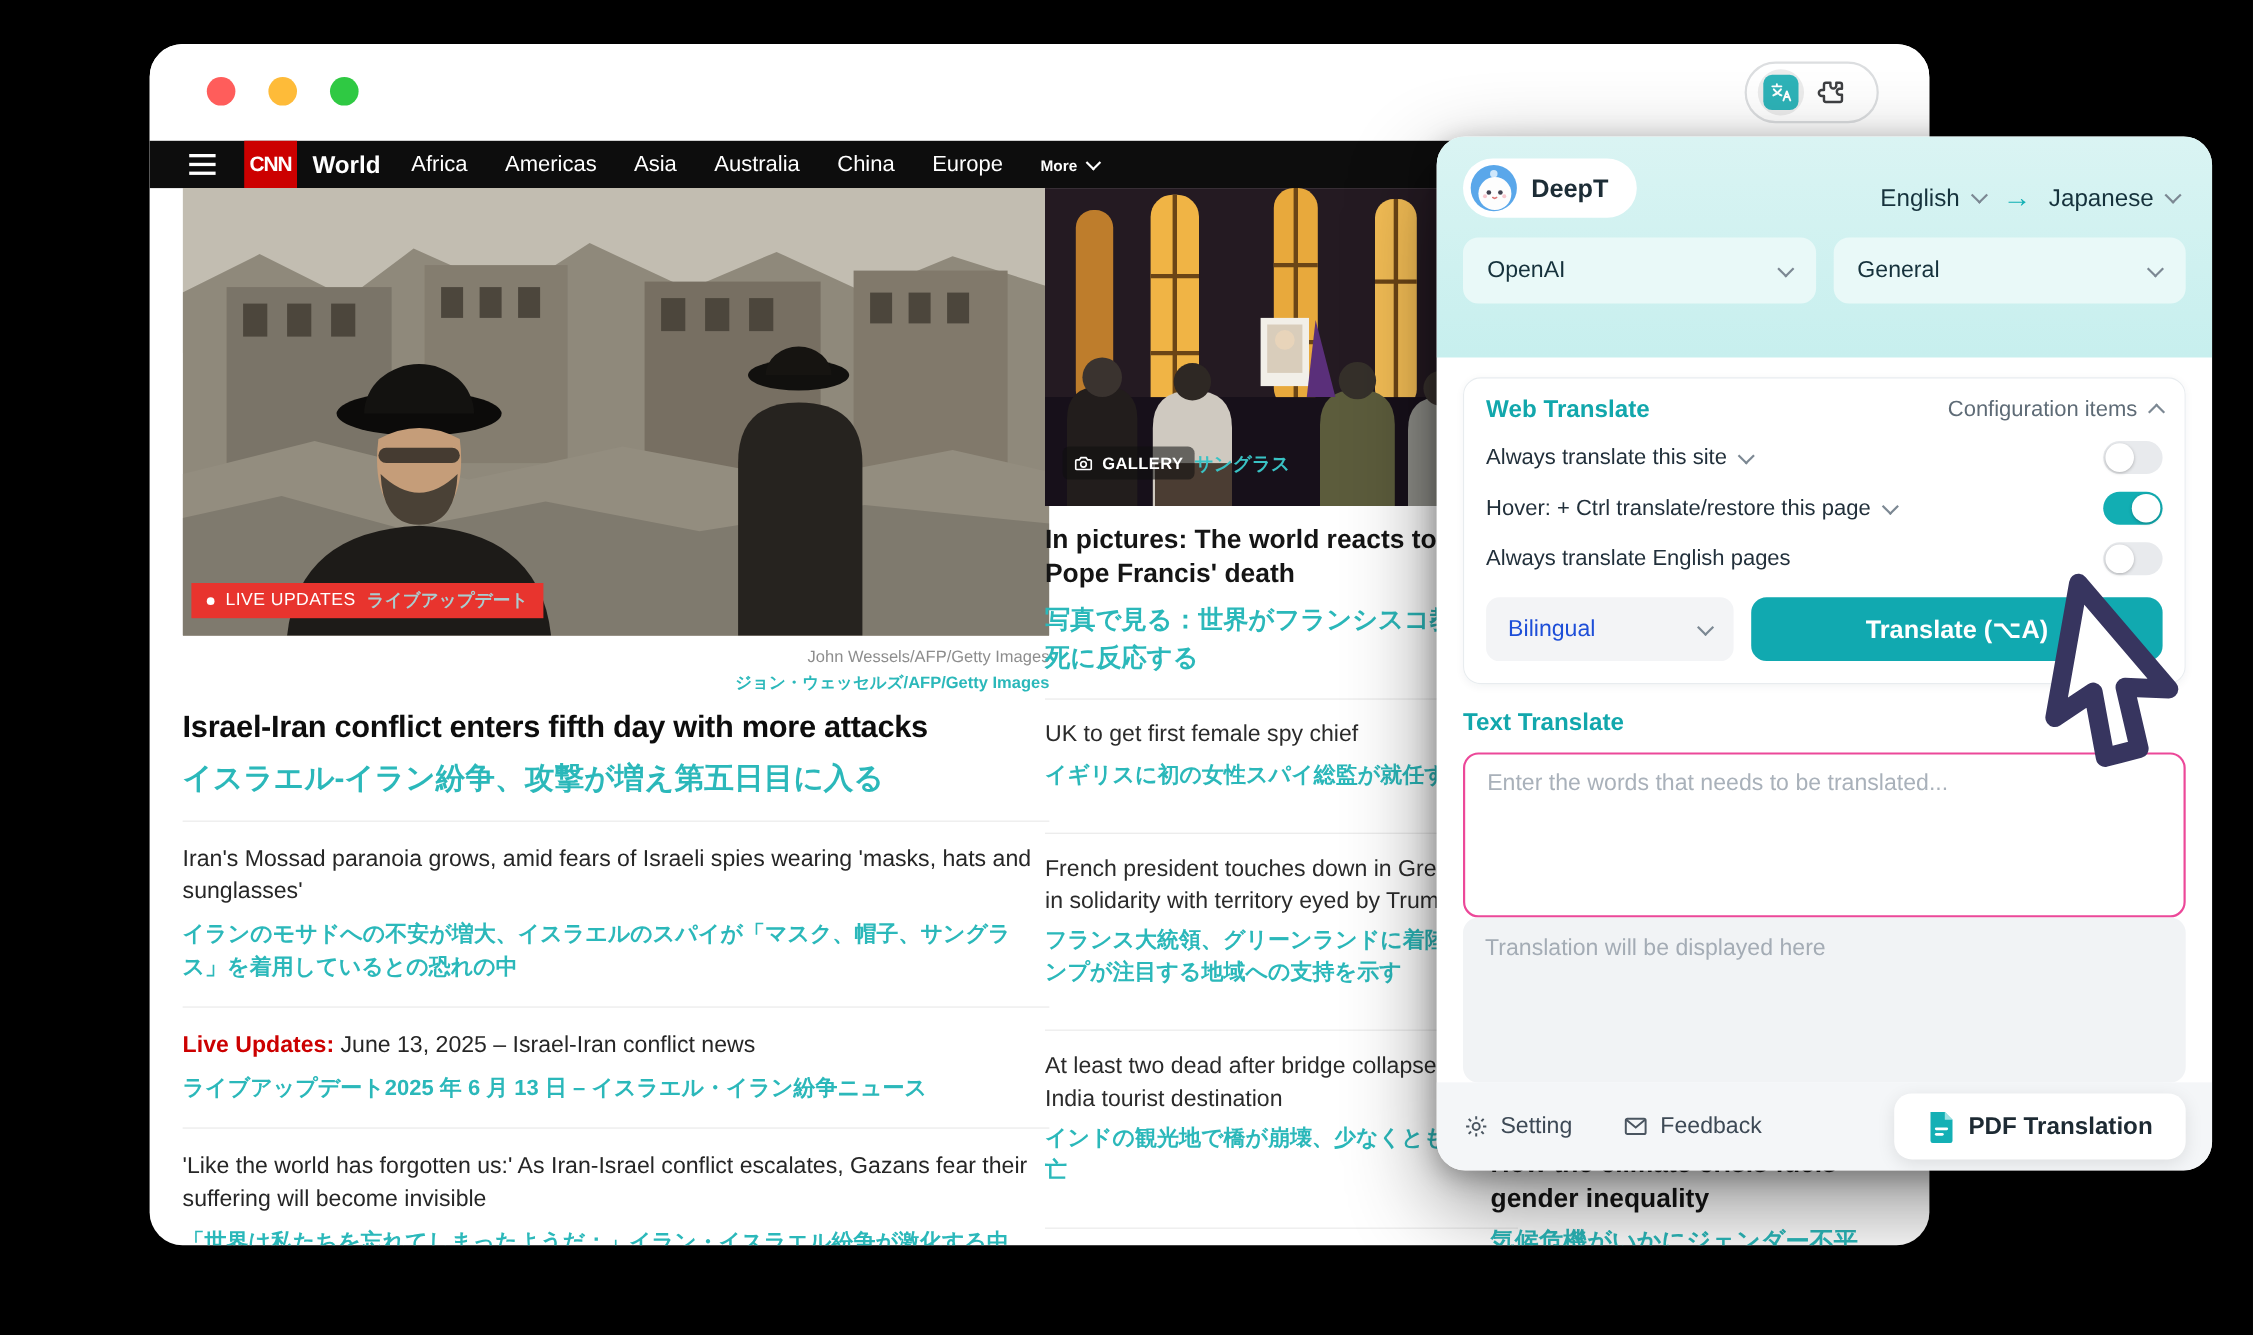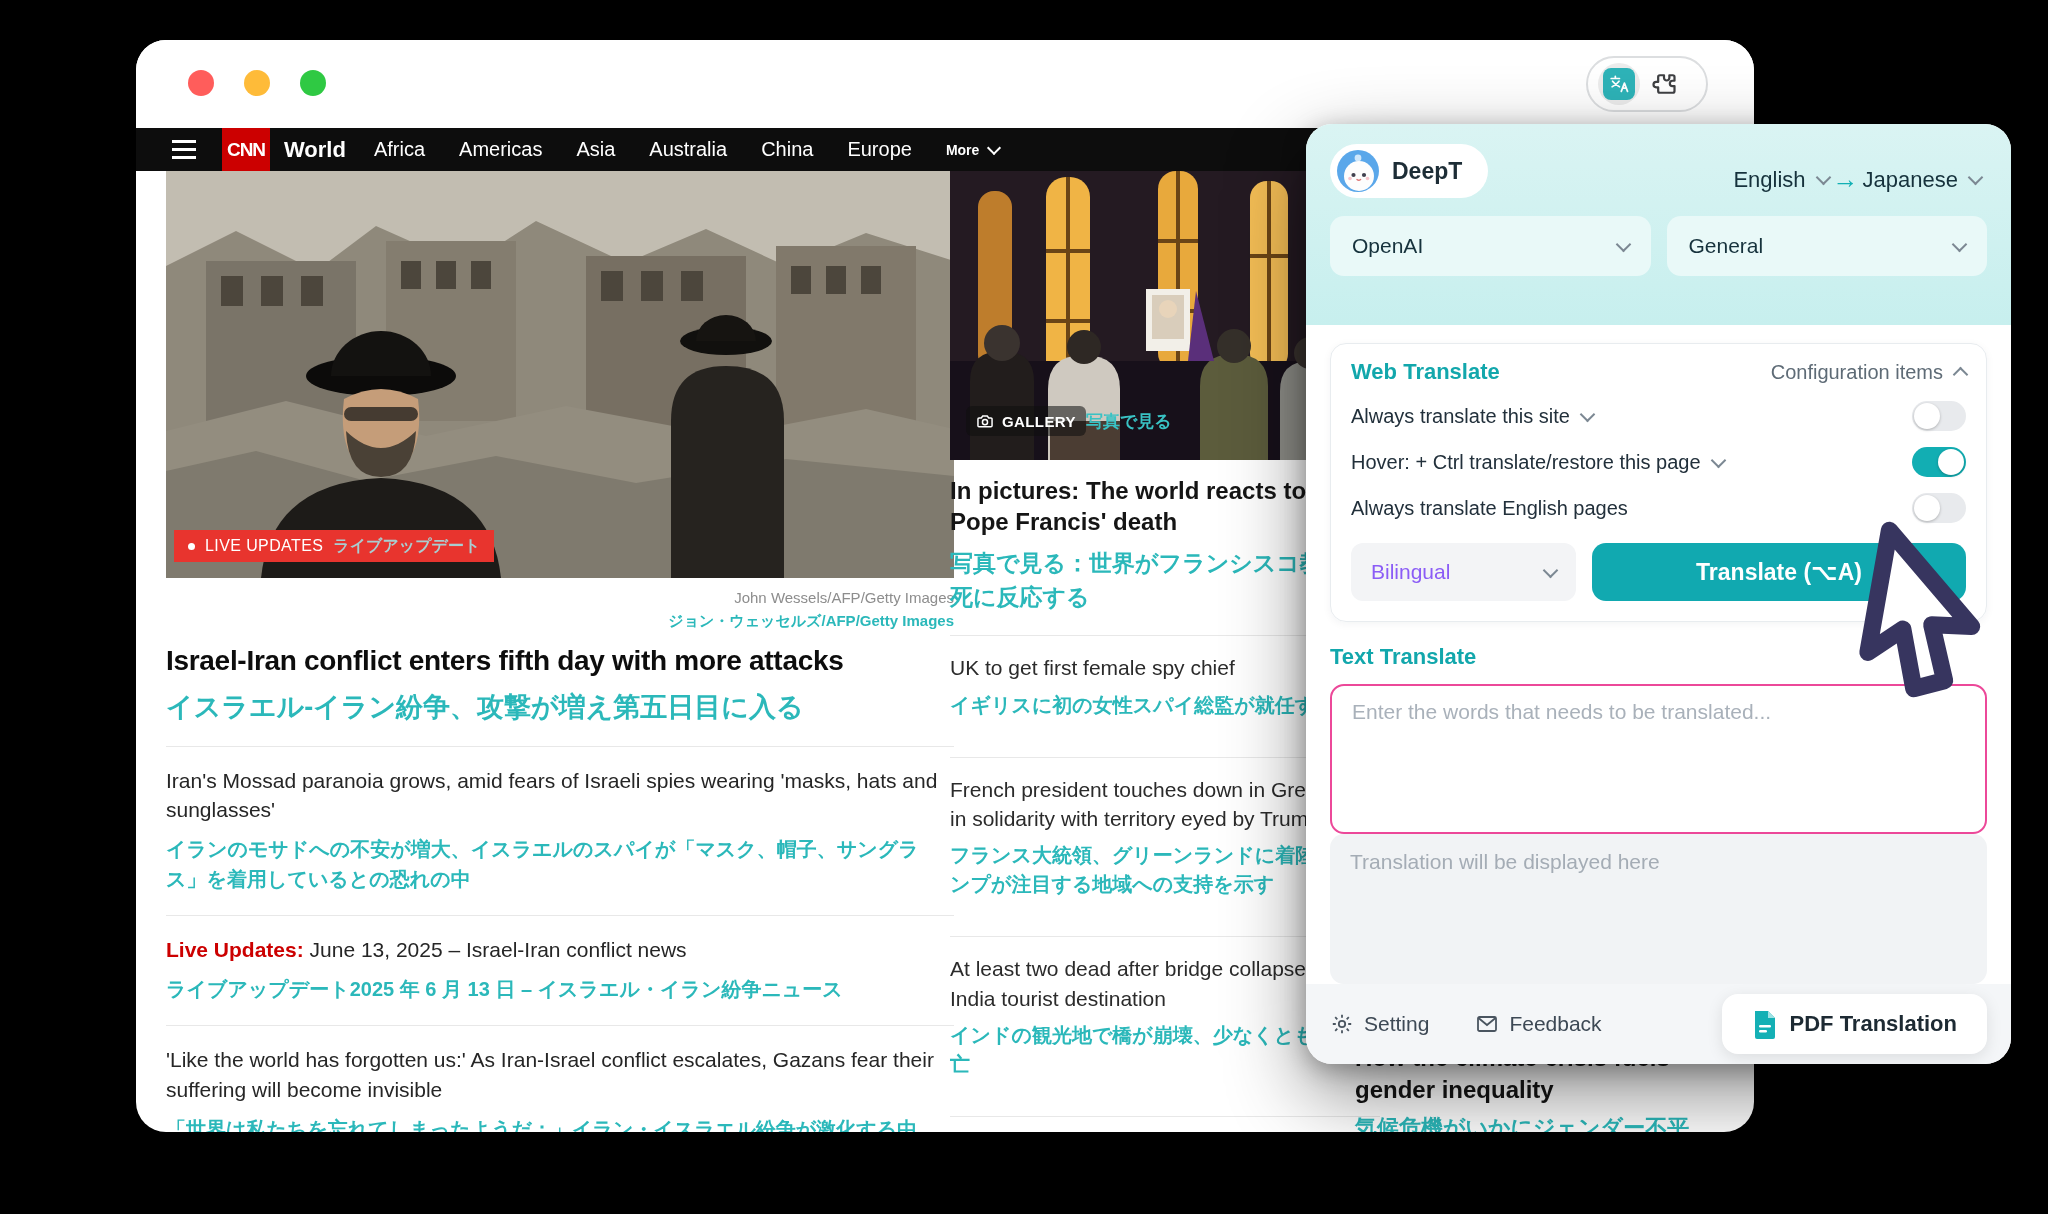--- a/index.html
+++ b/index.html
@@ -68,42 +68,42 @@
   .col3{position:absolute;left:1219px;top:1002px;width:350px;}
   .h3-en{font-size:24px;font-weight:700;color:#151515;line-height:1.32;cursor:pointer;}
   .h3-ja{margin-top:8px;font-size:22px;font-weight:700;color:#2bb8ba;cursor:pointer;}
 
   
   .panel{position:absolute;left:1306px;top:124px;width:705px;height:940px;background:#fff;border-radius:26px;
          box-shadow:0 30px 80px rgba(0,0,0,.45),0 6px 24px rgba(0,0,0,.28);z-index:50;overflow:hidden;}
   .phead{height:161px;background:linear-gradient(180deg,#daf4f3,#c7efee);padding:20px 24px;position:relative;box-sizing:content-box;}
   .brand{display:inline-flex;align-items:center;gap:12px;background:#fff;border-radius:999px;padding:5px 26px 5px 6px;}
   .brand .name{font-size:23px;font-weight:600;color:#1d2d36;}
-  .langs{position:absolute;right:30px;top:40px;display:flex;align-items:center;gap:4px;font-size:22px;
+  .langs{position:absolute;right:30px;top:40px;display:flex;align-items:center;gap:16px;font-size:22px;
          color:#16323c;font-weight:500;}
   .langs .lang{display:flex;align-items:center;gap:12px;cursor:pointer;}
   .langs .arrow{color:#12b0b4;font-size:26px;font-weight:700;}
   .selrow{display:flex;gap:16px;margin-top:18px;}
   .sel{flex:1;height:60px;background:#e9f9f8;border-radius:14px;display:flex;align-items:center;
        justify-content:space-between;padding:0 22px;font-size:21px;color:#16323c;cursor:pointer;}
   .pbody{padding:18px 24px 0;}
   .card{border:1px solid #e8ecef;border-radius:16px;padding:15px 20px 20px;box-shadow:0 2px 8px rgba(16,40,60,.05);}
   .cardhead{display:flex;justify-content:space-between;align-items:center;}
   .wt{font-size:22px;font-weight:700;color:#12a7ac;}
   .cfg{display:flex;gap:12px;align-items:center;font-size:20px;color:#5e6b76;cursor:pointer;}
   .trow{display:flex;justify-content:space-between;align-items:center;margin-top:16px;}
   .trow .lbl{display:flex;align-items:center;gap:12px;font-size:20px;color:#22303b;}
   .toggle{width:54px;height:30px;border-radius:15px;background:#e8eaed;position:relative;cursor:pointer;flex:none;}
   .toggle .knob{position:absolute;top:2px;left:2px;width:26px;height:26px;border-radius:50%;background:#fff;
                 box-shadow:0 1px 3px rgba(0,0,0,.25);}
   .toggle.on{background:#12aeb3;}
   .toggle.on .knob{left:auto;right:2px;}
   .btnrow{display:flex;gap:16px;margin-top:20px;}
   .sel2{width:225px;height:58px;background:#f3f4f6;border-radius:12px;display:flex;align-items:center;
-        justify-content:space-between;padding:0 20px;font-size:21px;color:#8b5cf6;cursor:pointer;box-sizing:border-box;}
+        justify-content:space-between;padding:0 20px;font-size:21px;color:#1d4ed8;cursor:pointer;box-sizing:border-box;}
   .translate-btn{flex:1;height:58px;background:#11a9b0;border:none;border-radius:14px;color:#fff;
                  font-size:23px;font-weight:700;cursor:pointer;font-family:inherit;}
   .tt{margin-top:22px;}
   .tt-title{font-size:22px;font-weight:700;color:#12a7ac;}
   .tt-in{margin-top:14px;width:100%;height:150px;border:2px solid #ec4899;border-radius:14px;padding:14px 20px;
          font-size:21px;color:#333;resize:none;outline:none;box-sizing:border-box;font-family:inherit;display:block;}
   .tt-in::placeholder{color:#a9b1ba;}
   .tt-out{height:150px;background:#f1f3f5;border-radius:14px;padding:16px 20px;font-size:21px;
           color:#a4acb5;box-sizing:border-box;}
   .pfoot{position:absolute;left:0;right:0;bottom:0;height:80px;background:#f4f6f8;display:flex;align-items:center;
@@ -279,21 +279,21 @@
           </g>
         </svg>
         <div class="badge-gal">
           <span class="pill">
             <svg width="18" height="18" viewBox="0 0 24 24" fill="none" stroke="#fff" stroke-width="2">
               <path d="M4 8h3l2-2.6h6L17 8h3a1.4 1.4 0 011.4 1.4v9A1.4 1.4 0 0120 19.8H4A1.4 1.4 0 012.6 18.4v-9A1.4 1.4 0 014 8z"></path>
               <circle cx="12" cy="13.5" r="3.4"></circle>
             </svg>
             <span>GALLERY</span>
           </span>
-          <span class="ja">写真で見る</span>
+          <span class="ja">サングラス</span>
         </div>
       </div>
       <div class="h2-en">In pictures: The world reacts to Pope Francis' death</div>
       <div class="h2-ja">写真で見る：世界がフランシスコ教皇の死に反応する</div>
       <div class="rule"></div>
       <div class="it">
         <div class="en">UK to get first female spy chief</div>
         <div class="ja" style="white-space:nowrap;">イギリスに初の女性スパイ総監が就任する</div>
       </div>
       <div class="rule"></div>

